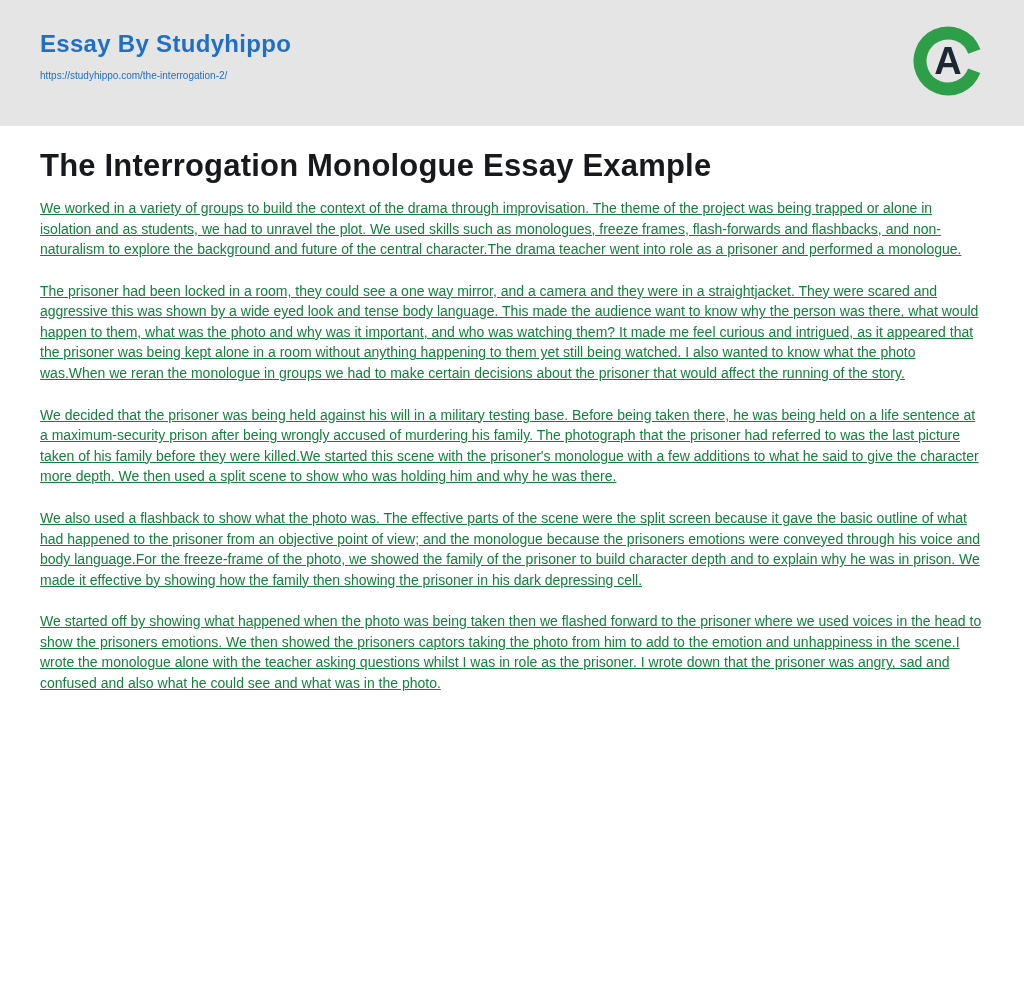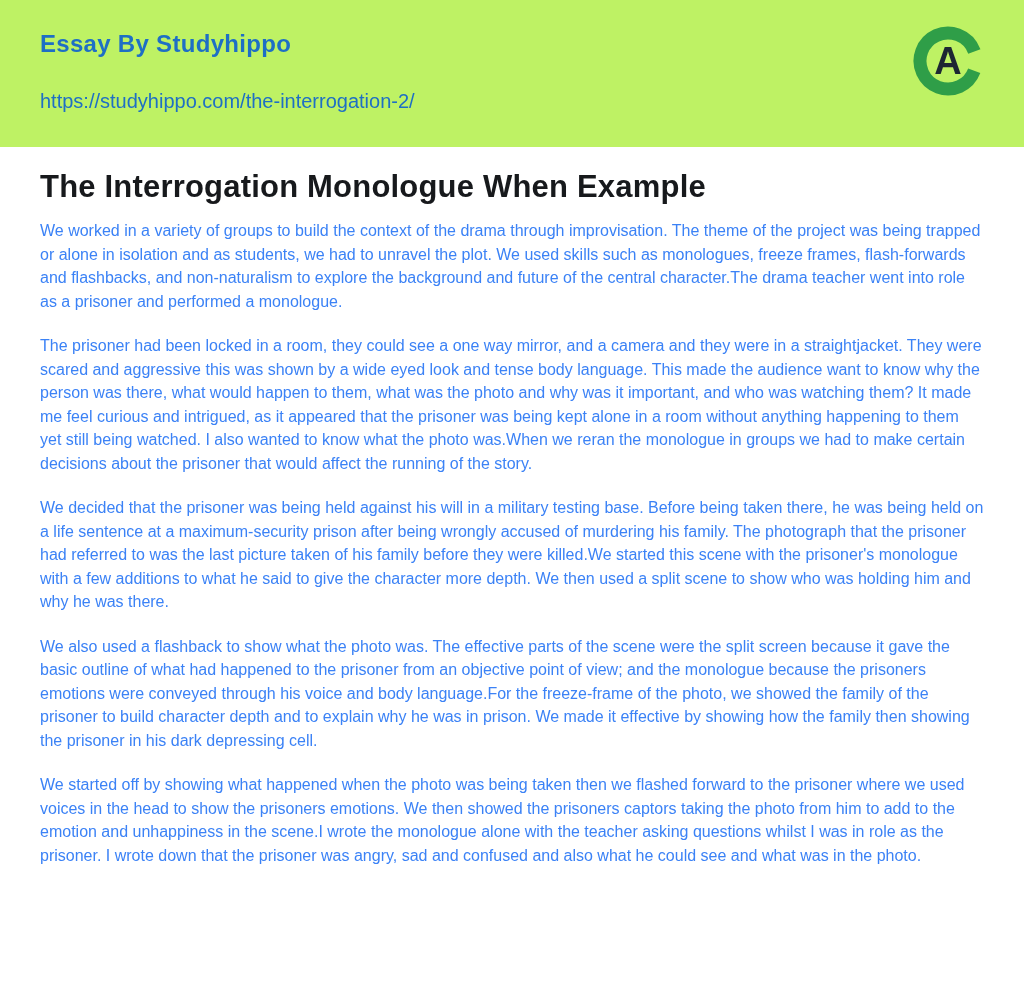--- a/index.html
+++ b/index.html
@@ -14,37 +14,37 @@
 
   .page {
     width: 1024px;
     height: 1003px;
     position: relative;
   }
 
   
   .header {
     position: relative;
-    background: #bef264;
-    height: 147px;
+    background: #e5e5e5;
+    height: 126px;
     padding: 30px 40px 0 40px;
   }
 
   .site-title {
     color: #1e6fc5;
     font-size: 24px;
     font-weight: 700;
     letter-spacing: 0.3px;
   }
 
   .site-url {
     display: inline-block;
-    margin-top: 32px;
+    margin-top: 12px;
     color: #1e6fc5;
-    font-size: 20px;
+    font-size: 10px;
     font-weight: 400;
     text-decoration: none;
     cursor: pointer;
   }
 
   .logo {
     position: absolute;
     top: 25px;
     right: 40px;
     width: 72px;
@@ -60,24 +60,25 @@
 
   .article-title {
     font-size: 31px;
     font-weight: 800;
     color: #17191c;
     letter-spacing: 0.2px;
     margin-bottom: 14px;
   }
 
   .article p {
-    font-size: 16px;
+    font-size: 14px;
     line-height: 1.47;
-    color: #3b82f6;
+    color: #15803d;
     margin-bottom: 21px;
+    text-decoration: underline;
   }
 </style>
 </head>
 <body>
 
 <div class="page">
 
   <div class="header">
     <div class="site-title">Essay By Studyhippo</div>
     <a class="site-url">https://studyhippo.com/the-interrogation-2/</a>
@@ -86,21 +87,21 @@
       <span>
         <svg viewBox="0 0 72 72" aria-hidden="true">
           <circle cx="36" cy="36" r="28" fill="none" stroke="#2f9e48" stroke-width="13" stroke-dasharray="156 19.93" transform="rotate(20.5 36 36)"></circle>
           <text x="36" y="49" text-anchor="middle" font-family="Liberation Sans, DejaVu Sans, sans-serif" font-size="38" font-weight="bold" fill="#1d2733">A</text>
         </svg>
       </span>
     </div>
   </div>
 
   <div class="article">
-    <h1 class="article-title">The Interrogation Monologue When Example</h1>
+    <h1 class="article-title">The Interrogation Monologue Essay Example</h1>
 
     <p>We worked in a variety of groups to build the context of the drama through improvisation. The theme of the project was being trapped or alone in isolation and as students, we had to unravel the plot. We used skills such as monologues, freeze frames, flash-forwards and flashbacks, and non-naturalism to explore the background and future of the central character.The drama teacher went into role as a prisoner and performed a monologue.</p>
     <p>The prisoner had been locked in a room, they could see a one way mirror, and a camera and they were in a straightjacket. They were scared and aggressive this was shown by a wide eyed look and tense body language. This made the audience want to know why the person was there, what would happen to them, what was the photo and why was it important, and who was watching them? It made me feel curious and intrigued, as it appeared that the prisoner was being kept alone in a room without anything happening to them yet still being watched. I also wanted to know what the photo was.When we reran the monologue in groups we had to make certain decisions about the prisoner that would affect the running of the story.</p>
     <p>We decided that the prisoner was being held against his will in a military testing base. Before being taken there, he was being held on a life sentence at a maximum-security prison after being wrongly accused of murdering his family. The photograph that the prisoner had referred to was the last picture taken of his family before they were killed.We started this scene with the prisoner's monologue with a few additions to what he said to give the character more depth. We then used a split scene to show who was holding him and why he was there.</p>
     <p>We also used a flashback to show what the photo was. The effective parts of the scene were the split screen because it gave the basic outline of what had happened to the prisoner from an objective point of view; and the monologue because the prisoners emotions were conveyed through his voice and body language.For the freeze-frame of the photo, we showed the family of the prisoner to build character depth and to explain why he was in prison. We made it effective by showing how the family then showing the prisoner in his dark depressing cell.</p>
     <p>We started off by showing what happened when the photo was being taken then we flashed forward to the prisoner where we used voices in the head to show the prisoners emotions. We then showed the prisoners captors taking the photo from him to add to the emotion and unhappiness in the scene.I wrote the monologue alone with the teacher asking questions whilst I was in role as the prisoner. I wrote down that the prisoner was angry, sad and confused and also what he could see and what was in the photo.</p>
   </div>
 
 </div>
 

